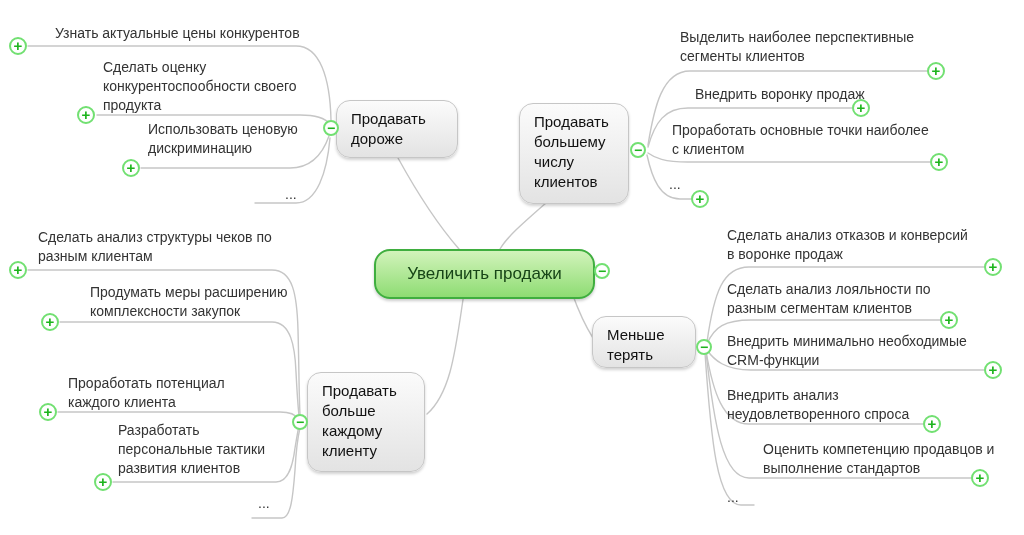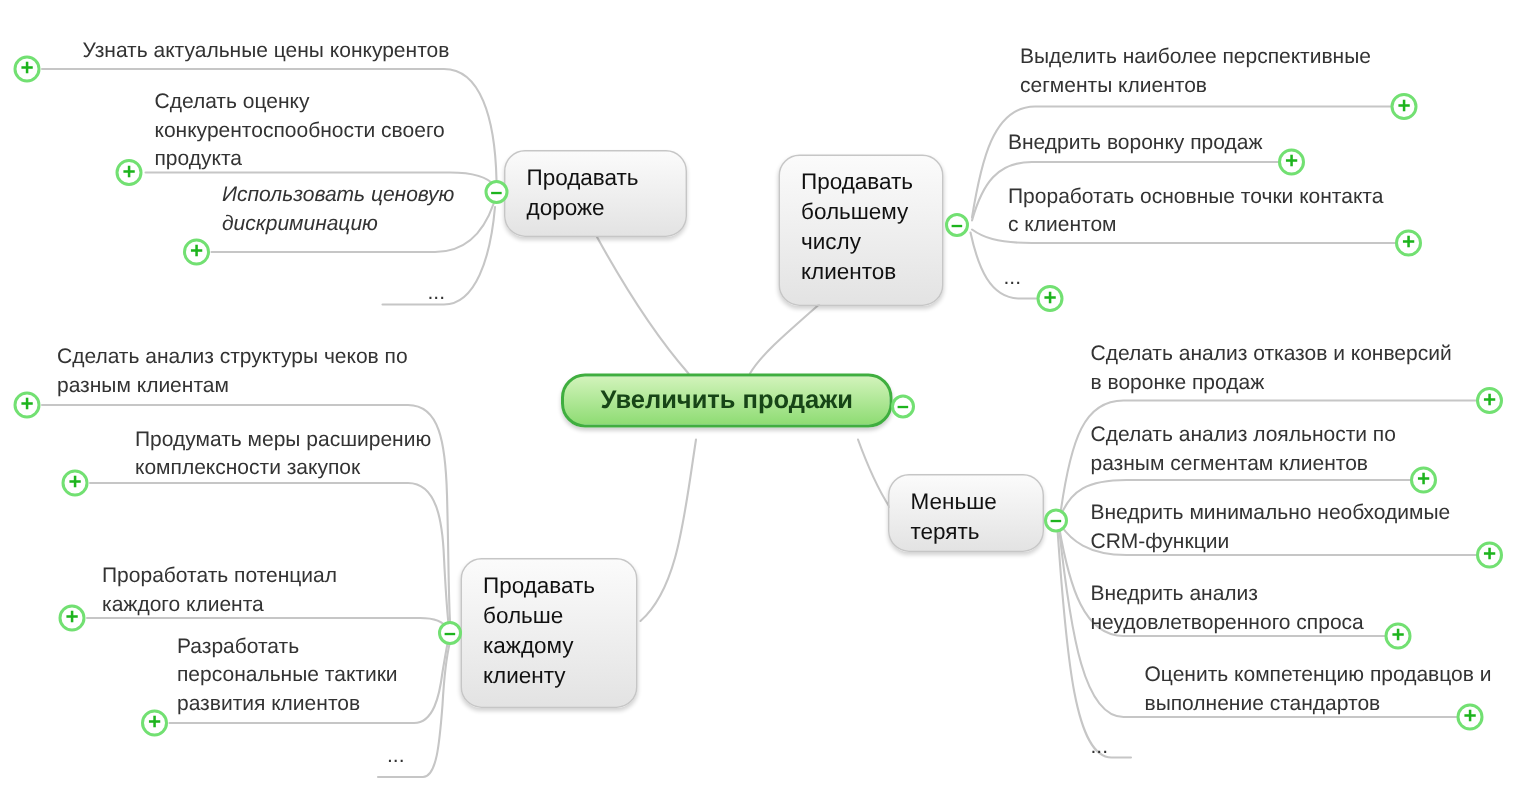--- a/index.html
+++ b/index.html
@@ -16,25 +16,25 @@
   }
   .node {
     position:absolute; box-sizing:border-box;
     background:linear-gradient(#fbfbfb,#e3e3e3);
     border:1px solid #c6c6c6; border-radius:14px;
     padding:8px 14px; font-size:15px; line-height:20px; color:#111;
     white-space:pre-line; box-shadow:0 2px 3px rgba(0,0,0,0.18);
   }
   .root {
     position:absolute; box-sizing:border-box;
-    left:374px; top:249px; width:221px; height:36px;
+    left:374px; top:249px; width:221px; height:50px;
     background:linear-gradient(#d2f3bb,#8edc73);
     border:2.5px solid #3fae3f; border-radius:16px;
     display:flex; align-items:center; justify-content:center;
-    font-size:17px; font-weight:bold; color:#174517;
+    font-size:17px; font-weight:normal; color:#174517;
     box-shadow:0 2px 3px rgba(0,0,0,0.2);
   }
   .badge {
     position:absolute; box-sizing:border-box; background:#fff;
     border:2px solid #72e072; border-radius:50%;
     display:flex; align-items:center; justify-content:center;
     color:#1db41d; font-weight:700; cursor:pointer; z-index:3;
   }
   .plus  { width:18px; height:18px; font-size:15px; line-height:14px; }
   .minus { width:16px; height:16px; font-size:14px; line-height:12px; }
@@ -99,34 +99,34 @@
   <div class="badge minus" style="left:292px; top:414px;">−</div>
 
   <div class="leaf" style="left:55px; top:24px; width:290px;">Узнать актуальные цены конкурентов</div>
   <div class="badge plus" style="left:9px; top:37px;">+</div>
 
   <div class="leaf" style="left:103px; top:58px; width:230px;">Сделать оценку
 конкурентоспообности своего
 продукта</div>
   <div class="badge plus" style="left:77px; top:106px;">+</div>
 
-  <div class="leaf" style="left:148px; top:120px; width:180px;font-style:italic;">Использовать ценовую
+  <div class="leaf" style="left:148px; top:120px; width:180px;">Использовать ценовую
 дискриминацию</div>
   <div class="badge plus" style="left:122px; top:159px;">+</div>
 
   <div class="leaf" style="left:285px; top:185px;">...</div>
 
   <div class="leaf" style="left:680px; top:28px; width:265px;">Выделить наиболее перспективные
 сегменты клиентов</div>
   <div class="badge plus" style="left:927px; top:62px;">+</div>
 
-  <div class="leaf" style="left:672px; top:85px; width:235px;">Внедрить воронку продаж</div>
+  <div class="leaf" style="left:695px; top:85px; width:235px;">Внедрить воронку продаж</div>
   <div class="badge plus" style="left:852px; top:99px;">+</div>
 
-  <div class="leaf" style="left:672px; top:121px; width:280px;">Проработать основные точки контакта
+  <div class="leaf" style="left:672px; top:121px; width:280px;">Проработать основные точки наиболее
 с клиентом</div>
   <div class="badge plus" style="left:930px; top:153px;">+</div>
 
   <div class="leaf" style="left:669px; top:175px;">...</div>
   <div class="badge plus" style="left:691px; top:190px;">+</div>
 
   <div class="leaf" style="left:727px; top:226px; width:270px;">Сделать анализ отказов и конверсий
 в воронке продаж</div>
   <div class="badge plus" style="left:984px; top:258px;">+</div>
 

